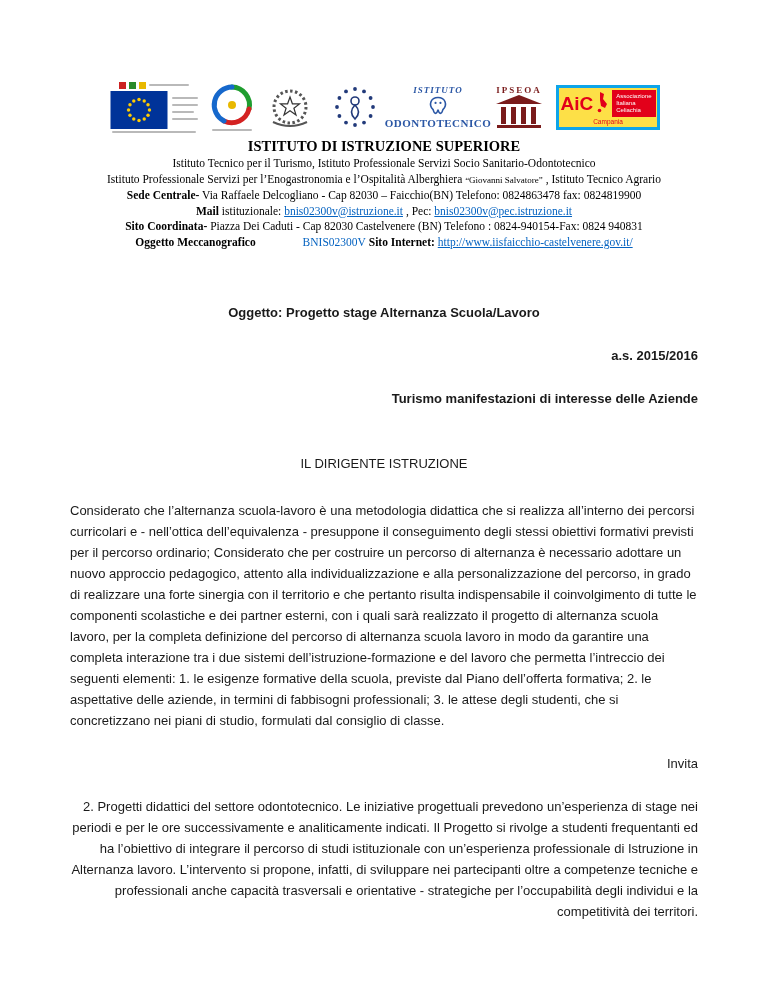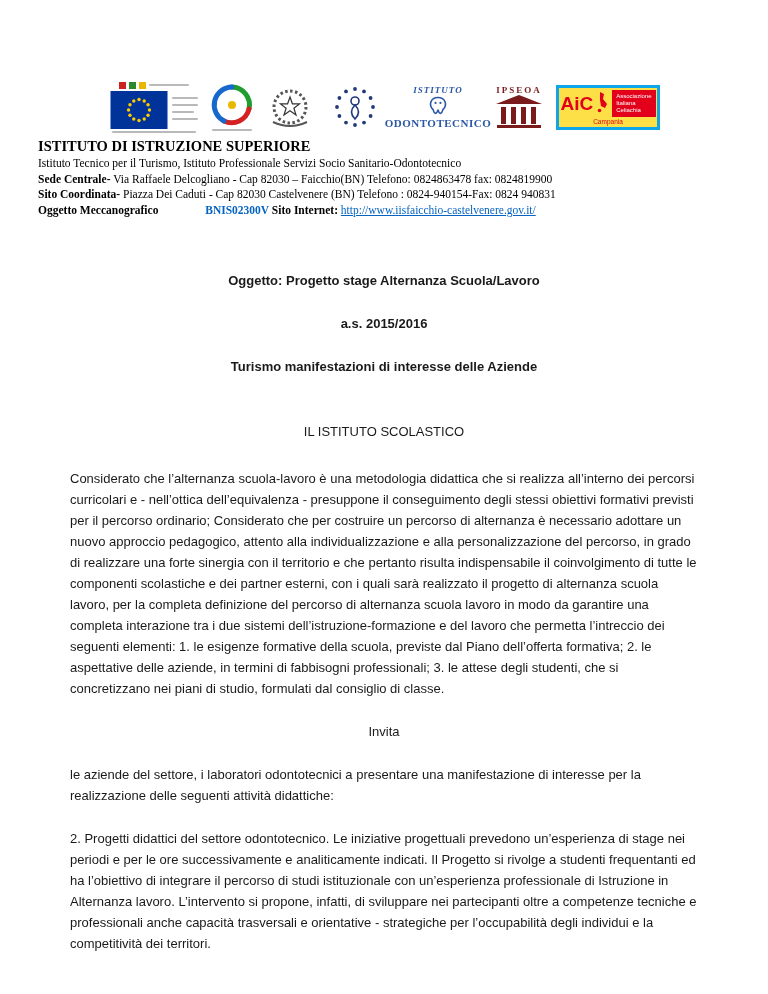--- a/index.html
+++ b/index.html
@@ -35,43 +35,44 @@
   .odlogo .t2 { font-weight:bold; font-size:11px; letter-spacing:0.5px;text-align:right; }
   .ipseoa { width:58px; color:#7a1b1b; }
   .ipseoa .t1 { font-weight:bold; font-size:9px; letter-spacing:2px; font-family:"Liberation Serif", serif; }
   .aic { width:104px; border:3px solid #0ea5e9; padding:2px; background:#fde047; }
   .aic-row { display:flex; align-items:center; gap:3px; }
   .aic-acronym { color:#e2001a; font-weight:bold; font-size:19px; font-family:"Liberation Sans", sans-serif; line-height:1; }
   .aic-box { background:#e2001a; color:#fff; font-family:"Liberation Sans", sans-serif; font-size:6px; line-height:7px; padding:3px 4px; }
   .aic-region { color:#e2001a; font-size:6.5px; text-align:center; font-family:"Liberation Sans", sans-serif; margin-top:1px; }
   
   .letterhead {
+    text-align: center;
     font-size: 11.5px;
     line-height: 15.5px;
     padding: 2px 38px 0 38px;
   }
   .letterhead .title { font-size: 14.5px; font-weight: bold; line-height: 20px; }
   .letterhead b { font-weight: bold; }
   .small-quote { font-size: 9px; }
   a.link, .link { color:#0563c1; text-decoration: underline; cursor: pointer; }
-  .blue-bold { color:#0563c1; font-weight: bold; text-decoration: none; margin-left: 44px; }
+  .blue-bold { color:#0563c1; font-weight: normal; text-decoration: none; margin-left: 44px; }
   
   .content {
     font-family: "Liberation Sans", sans-serif;
     font-size: 13px;
     line-height: 21px;
     color: #1a1a1a;
     padding: 0 70px;
   }
   .content p { margin: 0; }
   .bold { font-weight: bold; }
   .center { text-align: center; }
   .mt-lg { margin-top: 52px !important; text-align: center; }
   .mt-md { margin-top: 26px !important; }
-  .mt-sm { margin-top: 22px !important; }
+  .mt-sm { margin-top: 22px !important; text-align: right; }
   .mt-xl { margin-top: 44px !important; }
 </style>
 </head>
 <body>
 
 <div class="page">
 
   <div class="logos">
 
     <div class="logo eu-wrap">
@@ -185,34 +186,39 @@
       </div>
       <div class="aic-region">Campania</div>
     </div>
 
   </div>
 
   <div class="letterhead">
     <div class="title">ISTITUTO DI ISTRUZIONE SUPERIORE</div>
     <div>Istituto Tecnico per il Turismo, Istituto Professionale Servizi Socio Sanitario-Odontotecnico</div>
     <div>
+      <span>Istituto Professionale Servizi per l’Enogastronomia e l’Ospitalità Alberghiera </span><span class="small-quote">“Giovanni Salvatore”</span><span> , Istituto Tecnico Agrario</span>
+    </div>
+    <div>
       <b>Sede Centrale-</b><span> Via Raffaele Delcogliano - Cap 82030 – Faicchio(BN) Telefono: 0824863478 fax: 0824819900</span>
+    </div>
+    <div>
+      <b>Mail</b><span> istituzionale: </span><a class="link">bnis02300v@istruzione.it</a><span> , Pec: </span><a class="link">bnis02300v@pec.istruzione.it</a>
     </div>
     <div>
       <b>Sito Coordinata-</b><span> Piazza Dei Caduti - Cap 82030 Castelvenere (BN) Telefono : 0824-940154-Fax: 0824 940831</span>
     </div>
     <div>
       <b>Oggetto Meccanografico </b><span class="blue-bold">BNIS02300V</span><b> Sito Internet: </b><a class="link">http://www.iisfaicchio-castelvenere.gov.it/</a>
     </div>
   </div>
 
   <div class="content">
     <p class="bold mt-lg">Oggetto: Progetto stage Alternanza Scuola/Lavoro</p>
     <p class="bold center mt-sm">a.s. 2015/2016</p>
     <p class="bold center mt-sm">Turismo manifestazioni di interesse delle Aziende</p>
-    <p class="center mt-xl">IL ISTITUTO SCOLASTICO</p>
+    <p class="center mt-xl">IL DIRIGENTE ISTRUZIONE</p>
     <p class="mt-md"> Considerato che l’alternanza scuola-lavoro è una metodologia didattica che si realizza all’interno dei percorsi curricolari e - nell’ottica dell’equivalenza - presuppone il conseguimento degli stessi obiettivi formativi previsti per il percorso ordinario; Considerato che per costruire un percorso di alternanza è necessario adottare un nuovo approccio pedagogico, attento alla individualizzazione e alla personalizzazione del percorso, in grado di realizzare una forte sinergia con il territorio e che pertanto risulta indispensabile il coinvolgimento di tutte le componenti scolastiche e dei partner esterni, con i quali sarà realizzato il progetto di alternanza scuola lavoro, per la completa definizione del percorso di alternanza scuola lavoro in modo da garantire una completa interazione tra i due sistemi dell’istruzione-formazione e del lavoro che permetta l’intreccio dei seguenti elementi: 1. le esigenze formative della scuola, previste dal Piano dell’offerta formativa; 2. le aspettative delle aziende, in termini di fabbisogni professionali; 3. le attese degli studenti, che si concretizzano nei piani di studio, formulati dal consiglio di classe.</p>
     <p class="center mt-sm">Invita</p>
-    <p class="mt-sm">le aziende del settore, i laboratori odontotecnici a presentare una manifestazione di interesse per la realizzazione delle seguenti attività didattiche:</p>
     <p class="mt-sm"> 2. Progetti didattici del settore odontotecnico. Le iniziative progettuali prevedono un’esperienza di stage nei periodi e per le ore successivamente e analiticamente indicati. Il Progetto si rivolge a studenti frequentanti ed ha l’obiettivo di integrare il percorso di studi istituzionale con un’esperienza professionale di Istruzione in Alternanza lavoro. L’intervento si propone, infatti, di sviluppare nei partecipanti oltre a competenze tecniche e professionali anche capacità trasversali e orientative - strategiche per l’occupabilità degli individui e la competitività dei territori.</p>
   </div>
 
 </div>
 
 </body></html>

